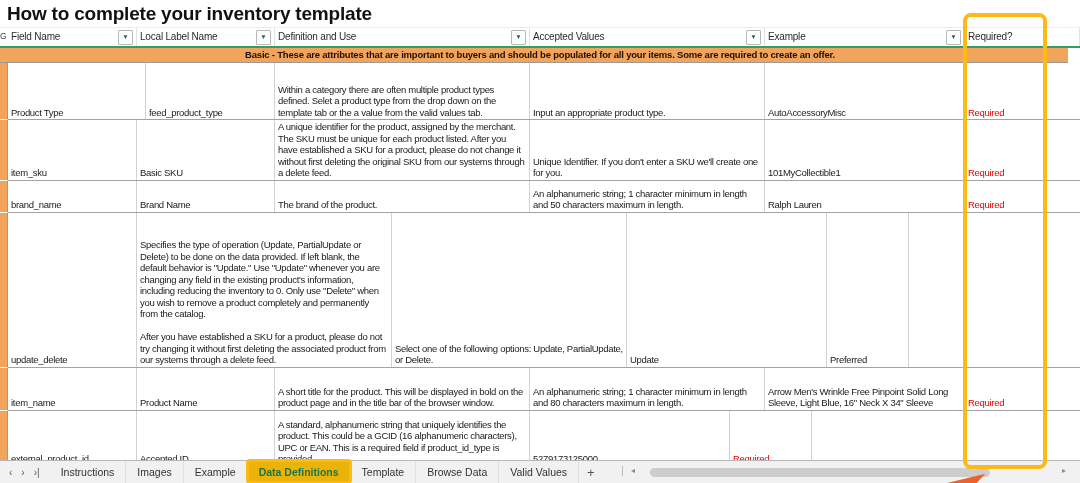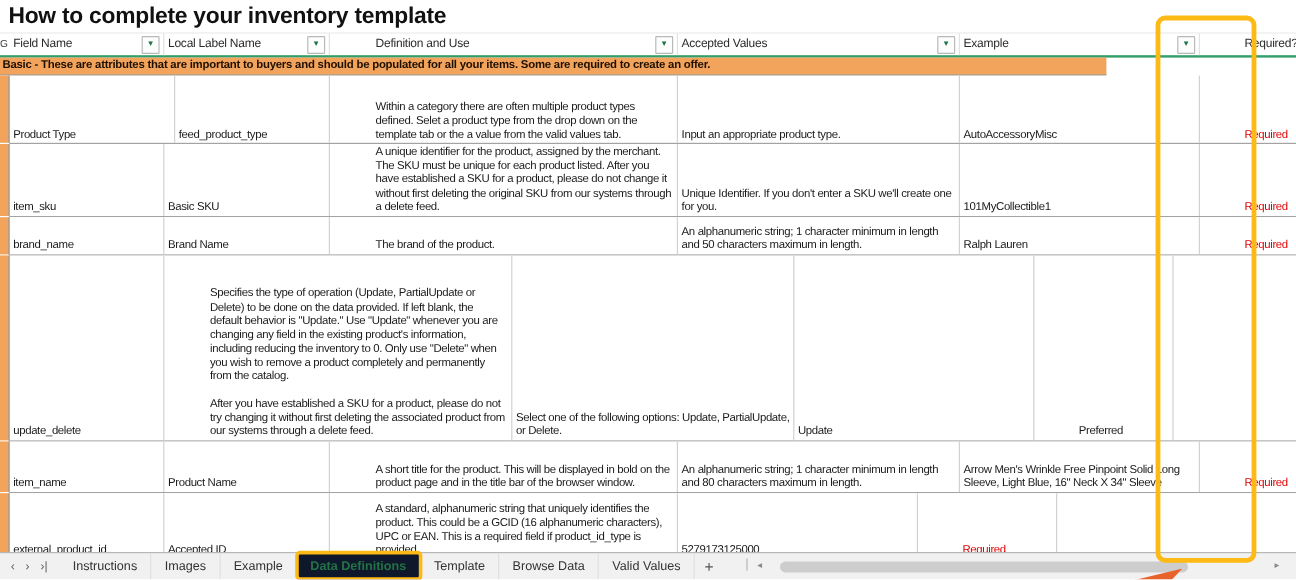--- a/index.html
+++ b/index.html
@@ -10,58 +10,58 @@
   .titlebar span{font-size:19px;font-weight:bold;color:#111;letter-spacing:-0.2px;}
 
   
   .hrow,.row{display:flex;width:1080px;}
   .cell{box-sizing:border-box;display:flex;align-items:flex-end;padding:1px 3px;overflow:hidden;
         font-size:9.5px;line-height:11.5px;letter-spacing:-0.3px;color:#1a1a1a;
         border-right:1px solid #d2d2d2;}
   .c-g{width:8px;flex:0 0 8px;padding:0;border-right:1px solid #9a9a9a;}
   .c-field{width:129px;flex:0 0 129px;}
   .c-label{width:138px;flex:0 0 138px;}
-  .c-def{width:255px;flex:0 0 255px;margin-left:35px;}
+  .c-def{width:255px;flex:0 0 255px;}
   .c-acc{width:235px;flex:0 0 235px;}
   .c-ex{width:200px;flex:0 0 200px;}
-  .c-req{width:82px;flex:0 0 82px;margin-left:34px;}
+  .c-req{width:82px;flex:0 0 82px;}
   .c-extra{flex:1 1 auto;border-right:none;}
 
   
   .hrow{height:18px;border-top:1px solid #ececec;border-bottom:2px solid #2f9e68;}
   .hrow .cell{align-items:center;font-size:10px;color:#2b2b2b;letter-spacing:-0.2px;
               justify-content:space-between;border-right:1px solid #e2e2e2;}
   .hrow .c-g{overflow:visible;font-size:8.5px;color:#444;border-right:none;}
   .filter{flex:0 0 auto;width:13px;height:13px;border:1px solid #b9b9b9;background:#fdfdfd;
           color:#1e7145;font-size:6.5px;line-height:12px;text-align:center;letter-spacing:0;
           display:inline-block;border-radius:1px;}
 
   
-  .banner{width:922px;height:15px;box-sizing:border-box;background:#f2a45c;
+  .banner{width:1068px;height:15px;box-sizing:border-box;background:#f2a45c;
           border-bottom:1px solid #9a9a9a;font-size:9.5px;font-weight:bold;color:#201000;
-          line-height:14px;padding-left:2px;letter-spacing:-0.2px;white-space:nowrap;overflow:hidden;}
+          line-height:14px;padding-left:12px;letter-spacing:-0.2px;white-space:nowrap;overflow:hidden;text-align:center;}
 
   
   .row{border-bottom:1px solid #a3a3a3;background:#fff;}
   .row .c-g{background:#f2a45c;border-bottom:1px solid #fff;margin-bottom:-1px;}
   .r1{min-height:56px;} .r2{min-height:57px;} .r3{min-height:31px;}
   .r4{min-height:154px;} .r5{min-height:42px;} .r6{min-height:55px;}
   .pre span{white-space:pre-line;}
   [data-status="Required"] span{color:#e30000;text-align:center;}
   [data-status="Preferred"] span{color:#1a1a1a;}
 
   
   .tabbar{position:absolute;left:0;bottom:0;width:1080px;height:22px;background:#f1f1f1;
           border-top:1px solid #b7b7b7;display:flex;align-items:stretch;z-index:4;}
   .navgrp{display:flex;align-items:center;gap:9px;padding:0 10px 0 9px;color:#5a5a5a;
           font-size:10px;letter-spacing:0;}
   .navgrp span{cursor:default;}
   .tab{display:flex;align-items:center;padding:0 11px;font-size:10.5px;color:#333;
        border-right:1px solid #e0e0e0;position:relative;white-space:nowrap;}
-  .tab.active{background:#0f172a;color:#217346;font-weight:bold;}
+  .tab.active{background:#eab308;color:#217346;font-weight:bold;}
   .tab.add{border-right:none;font-size:13px;color:#555;padding:0 8px;}
   .tab .hl{position:absolute;left:-2px;top:-2px;right:-2px;bottom:-1px;
            border:3px solid #fdb915;border-radius:4px;pointer-events:none;}
 
   
   .sb-sep{position:absolute;left:621px;top:3px;color:#b5b5b5;font-size:11px;}
   .sb-left{position:absolute;left:631px;top:5px;color:#8a8a8a;font-size:8px;}
   .sb-thumb{position:absolute;left:650px;top:7px;width:340px;height:9px;background:#cdcdcd;
             border-radius:5px;}
   .sb-right{position:absolute;left:1062px;top:5px;color:#8a8a8a;font-size:8px;}

